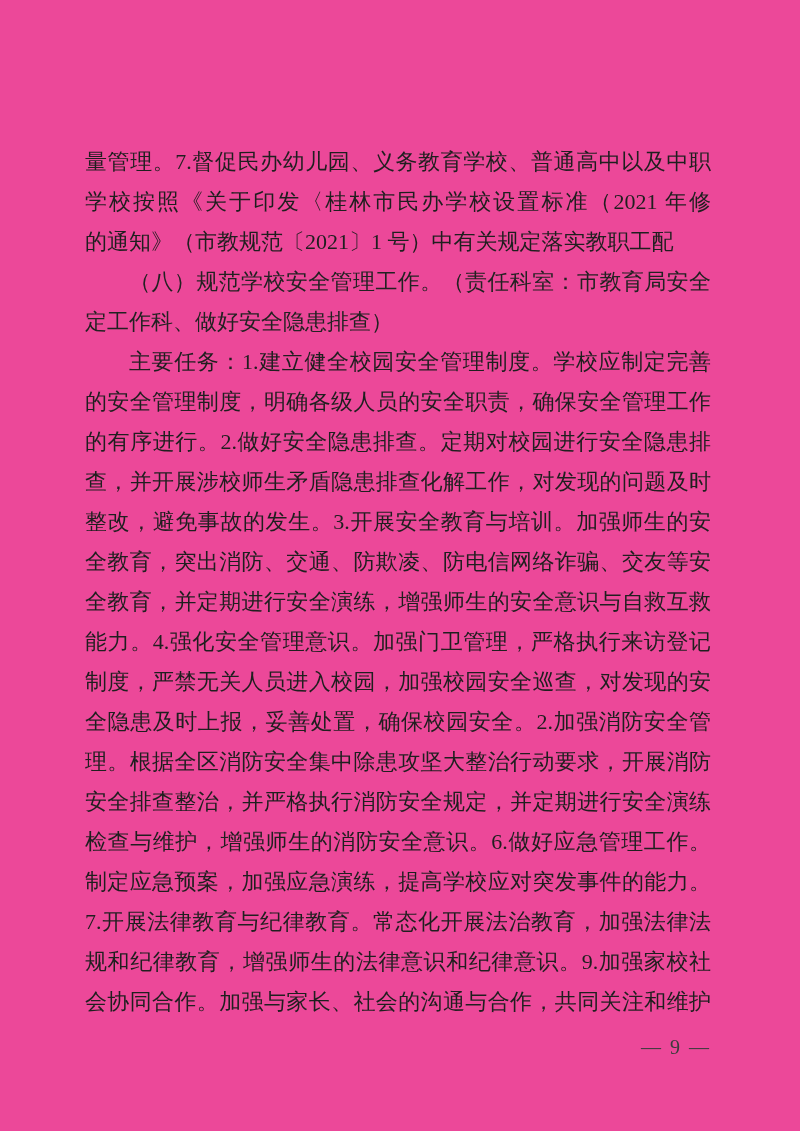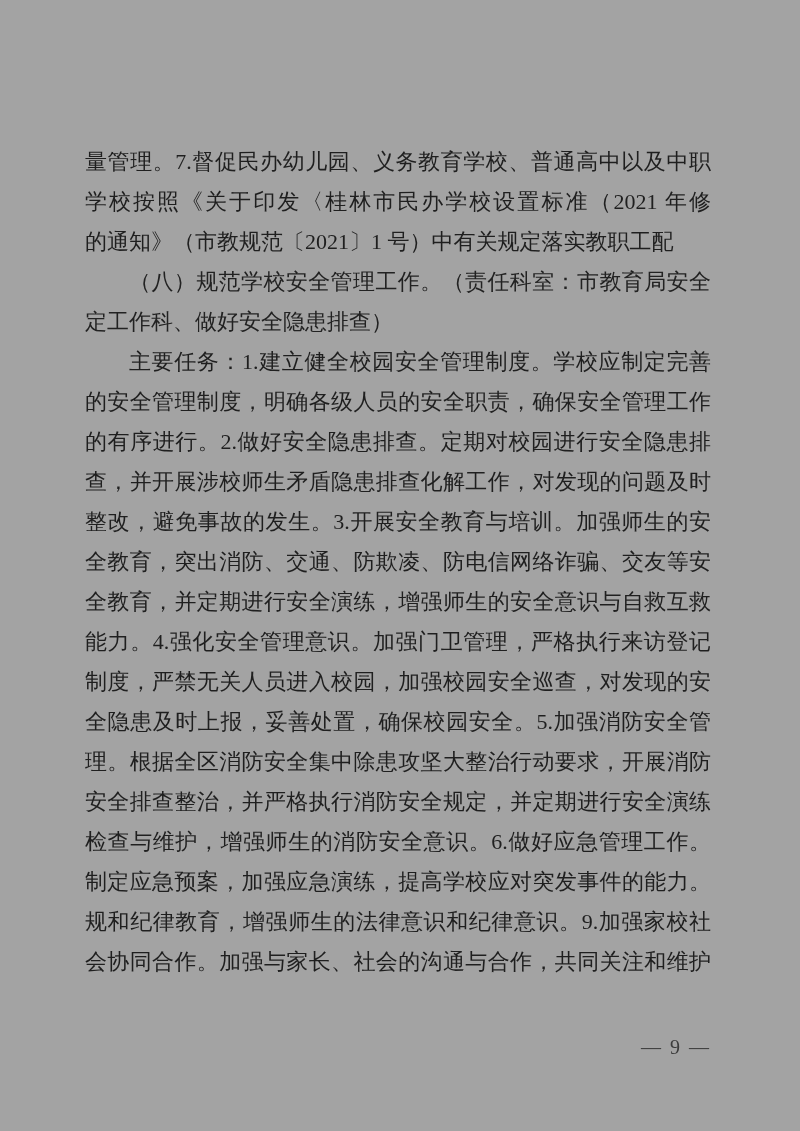--- a/index.html
+++ b/index.html
@@ -10,21 +10,21 @@
   body {
     width: 800px;
     height: 1131px;
     position: relative;
     font-family: "Liberation Serif", "DejaVu Serif", serif;
     overflow: hidden;
   }
   .page {
     position: absolute;
     inset: 0;
-    background: #a3a3a3;
+    background: #ec4899;
   }
   .text-block {
     position: absolute;
     left: 85px;
     top: 142px;
     width: 626px;
   }
   .line {
     height: 40px;
     line-height: 40px;
@@ -70,24 +70,25 @@
       <div class="line kaiti">定工作科、做好安全隐患排查）</div>
       <div class="line justify indent">主要任务：1.建立健全校园安全管理制度。学校应制定完善</div>
       <div class="line justify">的安全管理制度，明确各级人员的安全职责，确保安全管理工作</div>
       <div class="line justify">的有序进行。2.做好安全隐患排查。定期对校园进行安全隐患排</div>
       <div class="line justify">查，并开展涉校师生矛盾隐患排查化解工作，对发现的问题及时</div>
       <div class="line justify">整改，避免事故的发生。3.开展安全教育与培训。加强师生的安</div>
       <div class="line justify">全教育，突出消防、交通、防欺凌、防电信网络诈骗、交友等安</div>
       <div class="line justify">全教育，并定期进行安全演练，增强师生的安全意识与自救互救</div>
       <div class="line justify">能力。4.强化安全管理意识。加强门卫管理，严格执行来访登记</div>
       <div class="line justify">制度，严禁无关人员进入校园，加强校园安全巡查，对发现的安</div>
-      <div class="line justify">全隐患及时上报，妥善处置，确保校园安全。5.加强消防安全管</div>
+      <div class="line justify">全隐患及时上报，妥善处置，确保校园安全。2.加强消防安全管</div>
       <div class="line justify">理。根据全区消防安全集中除患攻坚大整治行动要求，开展消防</div>
       <div class="line justify">安全排查整治，并严格执行消防安全规定，并定期进行安全演练</div>
       <div class="line justify">检查与维护，增强师生的消防安全意识。6.做好应急管理工作。</div>
       <div class="line justify">制定应急预案，加强应急演练，提高学校应对突发事件的能力。</div>
+      <div class="line justify">7.开展法律教育与纪律教育。常态化开展法治教育，加强法律法</div>
       <div class="line justify">规和纪律教育，增强师生的法律意识和纪律意识。9.加强家校社</div>
       <div class="line justify">会协同合作。加强与家长、社会的沟通与合作，共同关注和维护</div>
     </div>
   <div class="footer">
     <span class="page-number">— 9 —</span>
   </div>
 </div>
 
 </body></html>

